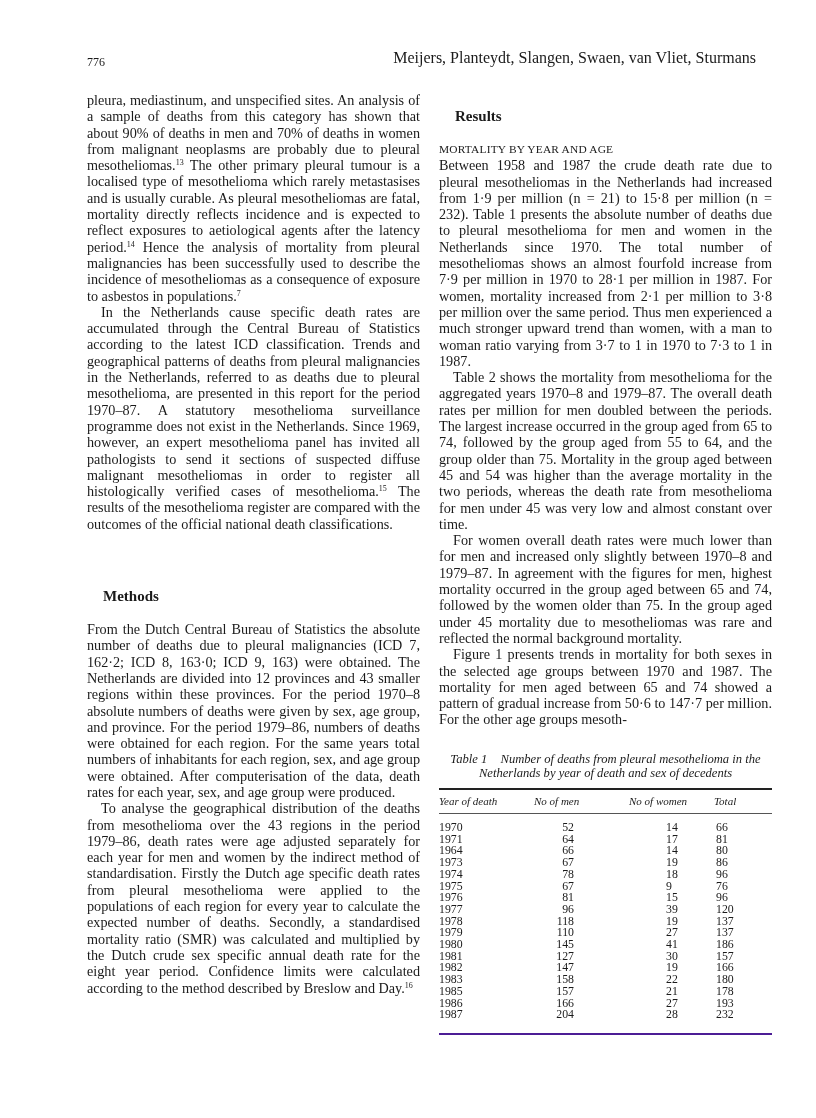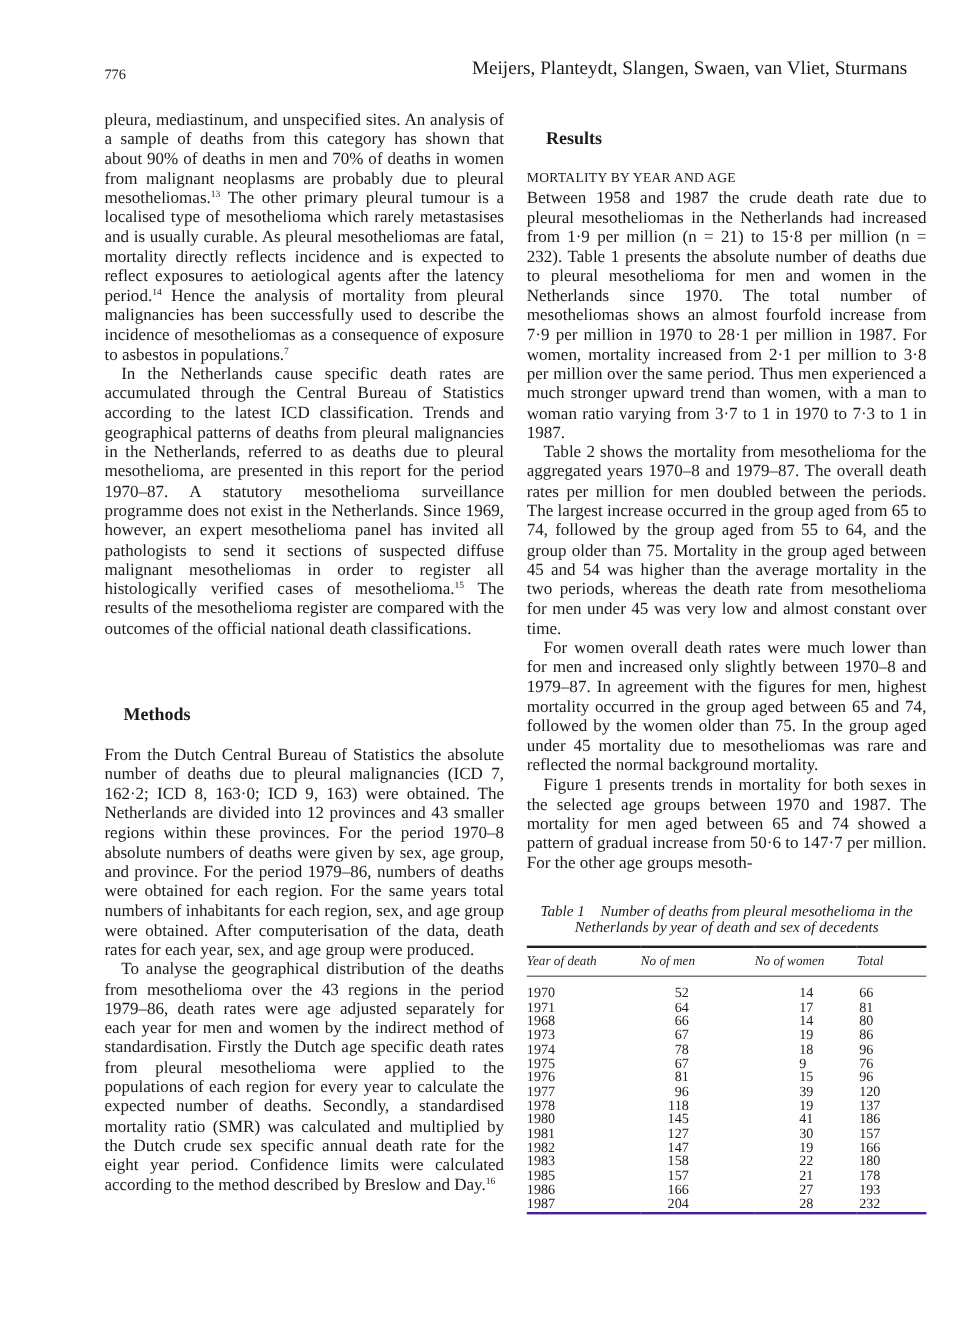--- a/index.html
+++ b/index.html
@@ -45,21 +45,21 @@
   .data-table {
     position: absolute; left: 439px; top: 788px; width: 333px;
     border-collapse: collapse; font-size: 11.8px;
   }
   .data-table thead tr { border-top: 2px solid #222; border-bottom: 1px solid #555; }
   .data-table th {
     font-style: italic; font-weight: normal; text-align: left;
     padding: 5px 0 6px 0; font-size: 11px;
   }
   .data-table tbody tr:first-child td { padding-top: 8px; }
-  .data-table tbody tr:last-child td { padding-bottom: 1px; }
+  .data-table tbody tr:last-child td { padding-bottom: 12px; }
   .data-table tbody { border-bottom: 2px solid #4c1d95; }
   .data-table td { padding: 0; line-height: 11.7px; }
   .c-year { width: 95px; }
   .c-men { width: 95px; }
   .c-women { width: 85px; }
   .c-total { width: 58px; }
   .data-table td.c-men-v { padding-right: 55px; text-align: right; }
   .data-table td.c-women-v { text-align: left; padding-left: 37px; }
   .data-table td.c-total-v { text-align: left; padding-left: 2px; }
 </style>
@@ -110,21 +110,21 @@
         <td class="c-women-v">14</td>
         <td class="c-total-v">66</td>
       </tr>
       <tr>
         <td class="c-year-v">1971</td>
         <td class="c-men-v">64</td>
         <td class="c-women-v">17</td>
         <td class="c-total-v">81</td>
       </tr>
       <tr>
-        <td class="c-year-v">1968</td>
+        <td class="c-year-v">1964</td>
         <td class="c-men-v">66</td>
         <td class="c-women-v">14</td>
         <td class="c-total-v">80</td>
       </tr>
       <tr>
         <td class="c-year-v">1973</td>
         <td class="c-men-v">67</td>
         <td class="c-women-v">19</td>
         <td class="c-total-v">86</td>
       </tr>
@@ -152,20 +152,26 @@
         <td class="c-women-v">39</td>
         <td class="c-total-v">120</td>
       </tr>
       <tr>
         <td class="c-year-v">1978</td>
         <td class="c-men-v">118</td>
         <td class="c-women-v">19</td>
         <td class="c-total-v">137</td>
       </tr>
       <tr>
+        <td class="c-year-v">1979</td>
+        <td class="c-men-v">110</td>
+        <td class="c-women-v">27</td>
+        <td class="c-total-v">137</td>
+      </tr>
+      <tr>
         <td class="c-year-v">1980</td>
         <td class="c-men-v">145</td>
         <td class="c-women-v">41</td>
         <td class="c-total-v">186</td>
       </tr>
       <tr>
         <td class="c-year-v">1981</td>
         <td class="c-men-v">127</td>
         <td class="c-women-v">30</td>
         <td class="c-total-v">157</td>

